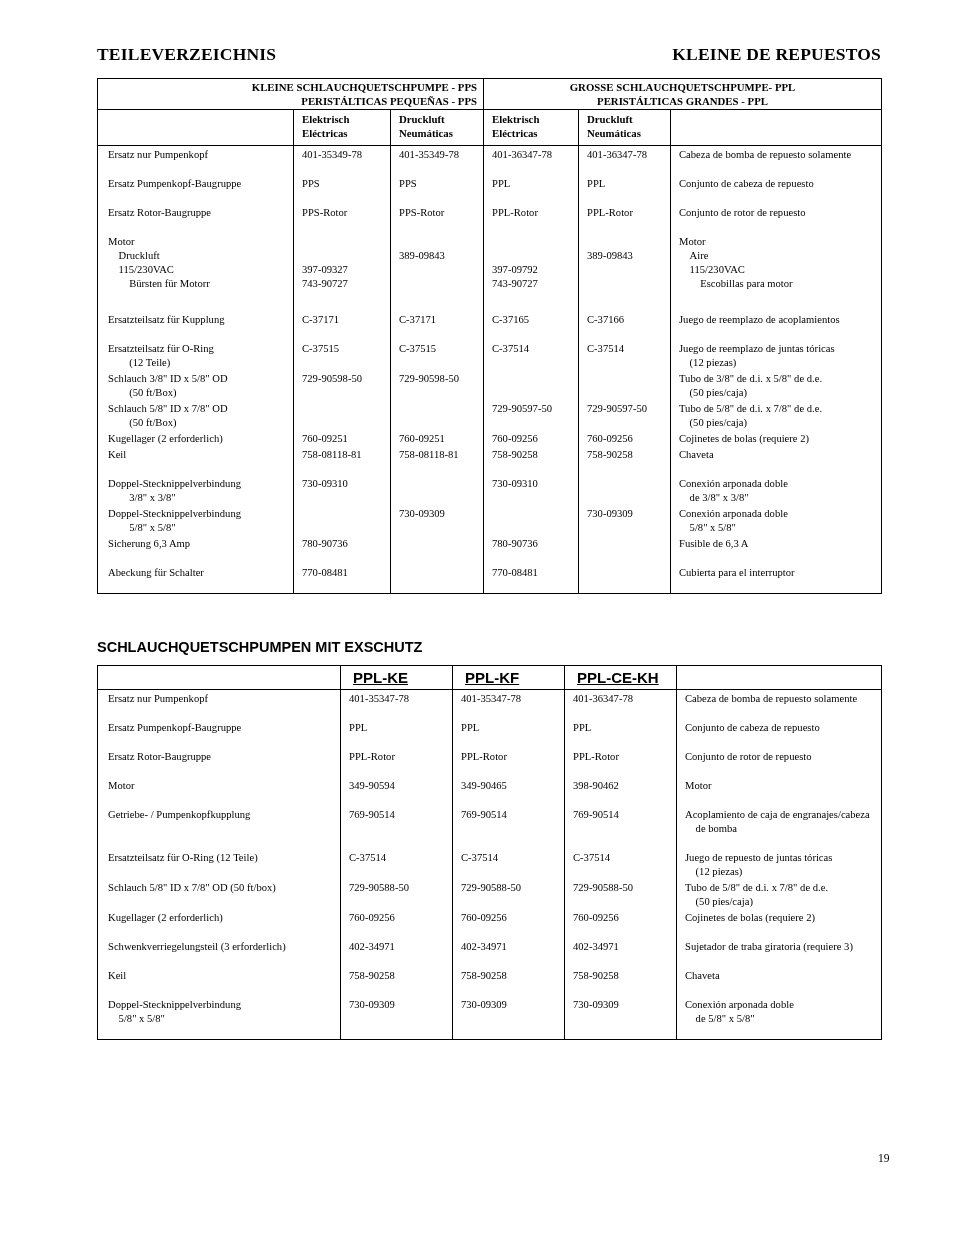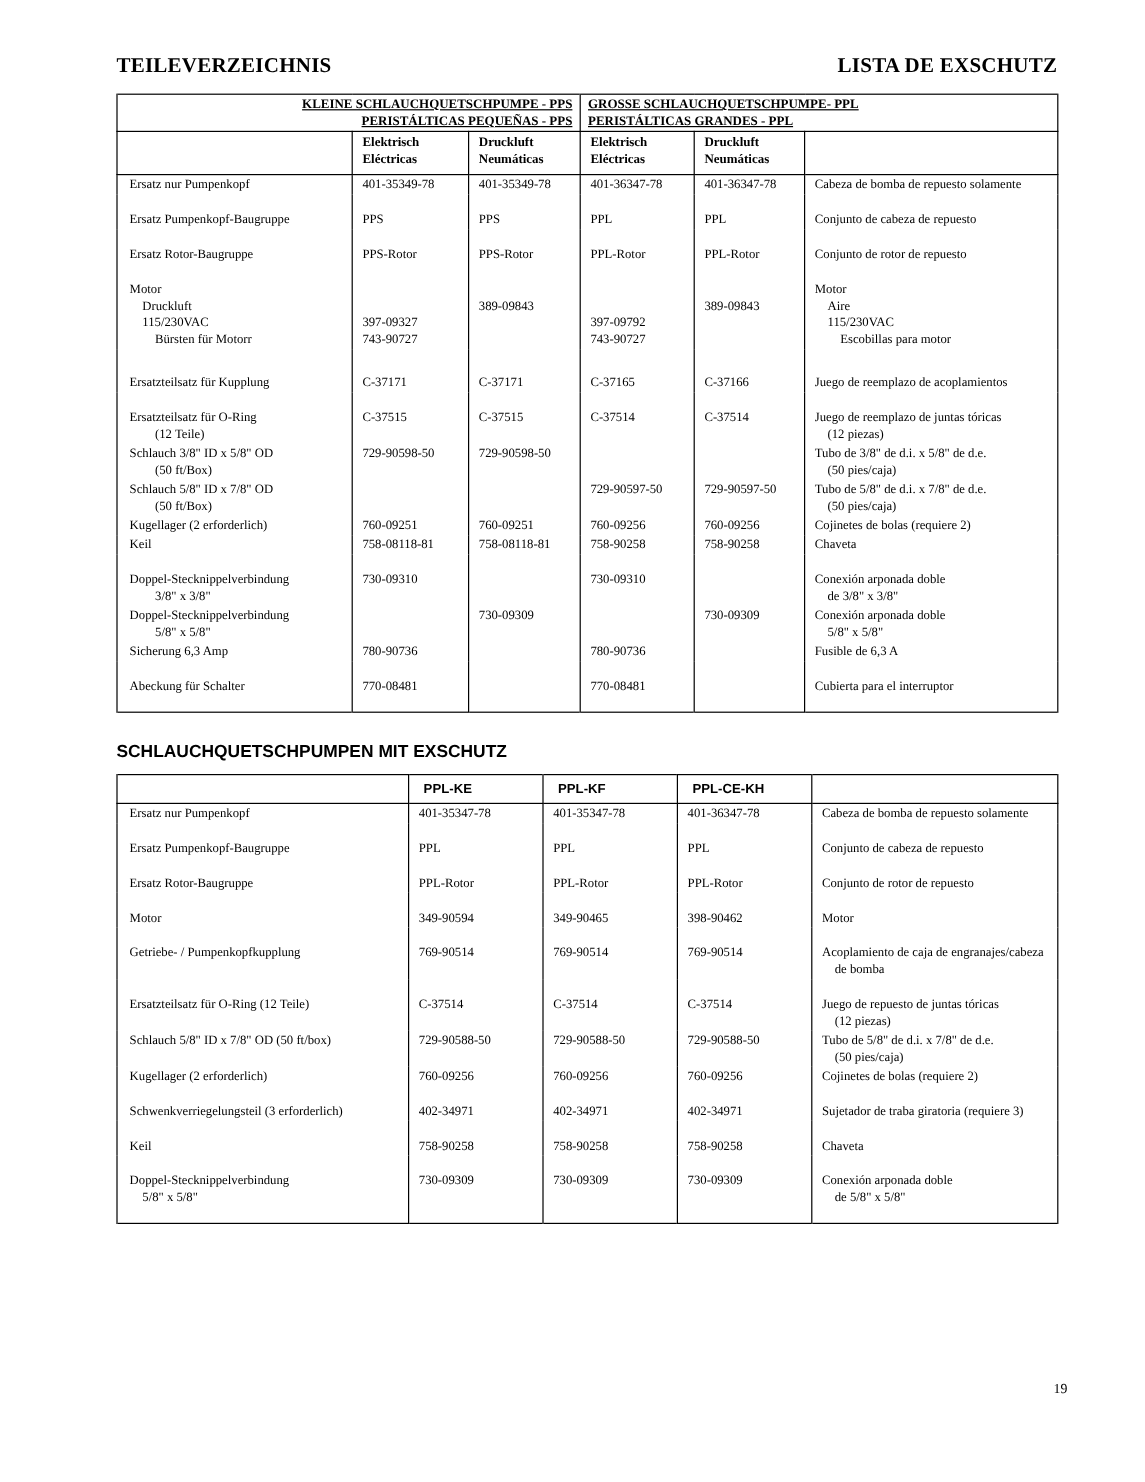--- a/index.html
+++ b/index.html
@@ -24,56 +24,56 @@
   }
   thead th { border-bottom: 1.2px solid #000; }
 
   
   .t1 col.c1 { width: 196px; } .t1 col.c2 { width: 97px; } .t1 col.c3 { width: 93px; }
   .t1 col.c4 { width: 95px; }  .t1 col.c5 { width: 92px; } .t1 col.c6 { width: 211px; }
   
   .t2 col.c1 { width: 243px; } .t2 col.c2 { width: 112px; } .t2 col.c3 { width: 112px; }
   .t2 col.c4 { width: 112px; } .t2 col.c5 { width: 205px; }
 
-  .grp { font-size: 10.8px; font-weight: bold; line-height: 13.5px; padding: 2px 6px 1px 6px; white-space: nowrap; text-decoration: underline; }
+  .grp { font-size: 10.8px; font-weight: bold; line-height: 13.5px; padding: 2px 6px 1px 6px; white-space: nowrap; }
   .grp-l { text-align: right; }
-  .grp-r { text-align: left; }
+  .grp-r { text-align: center; }
   .sub { font-size: 10.8px; font-weight: bold; line-height: 13.5px; padding: 3px 2px 5px 8px; }
 
   tbody td {
     font-size: 10.6px; line-height: 14px;
     white-space: pre-wrap;
     padding: 0 4px 0 8px;
   }
   tbody td:first-child { padding-left: 10px; }
   tr.g0 > td { padding-top: 2px; }
   tr.g1 > td { padding-top: 15px; }
   tr.g2 > td { padding-top: 22px; }
   tbody tr:last-child > td { padding-bottom: 13px; }
 
-  .section-titles { display: flex; justify-content: space-between; align-items: baseline; margin: 25px 0 10px 0; }
+  .section-titles { display: flex; justify-content: space-between; align-items: baseline; margin: 45px 0 10px 0; }
   .sec-de { font-family: "Liberation Sans", sans-serif; font-weight: bold; font-size: 14.5px; }
   .sec-es { font-family: "Liberation Serif", serif; font-weight: bold; font-size: 15.5px; }
 
   .t2 thead th.h2 {
-    font-family: "Liberation Sans", sans-serif; font-weight: bold; font-size: 11px;
-    padding: 5px 2px 4px 12px; line-height: 14px;
+    font-family: "Liberation Sans", sans-serif; font-weight: bold; font-size: 15px;
+    padding: 5px 2px 4px 12px; line-height: 14px; text-decoration: underline;
   }
   .t2 thead th.stub2 { padding: 5px 0 4px 0; }
 
   .page-num { position: absolute; left: 878px; top: 1152px; font-size: 11.5px; }
 </style>
 </head>
 <body>
 
 <div class="content">
 
   <div class="titles">
     <span class="doc-title">TEILEVERZEICHNIS</span>
-    <span class="doc-title">LISTA DE EXSCHUTZ</span>
+    <span class="doc-title">KLEINE DE REPUESTOS</span>
   </div>
 
   <table class="t1">
     <colgroup>
       <col class="c1">
         <col class="c2">
         <col class="c3">
         <col class="c4">
         <col class="c5">
         <col class="c6">

